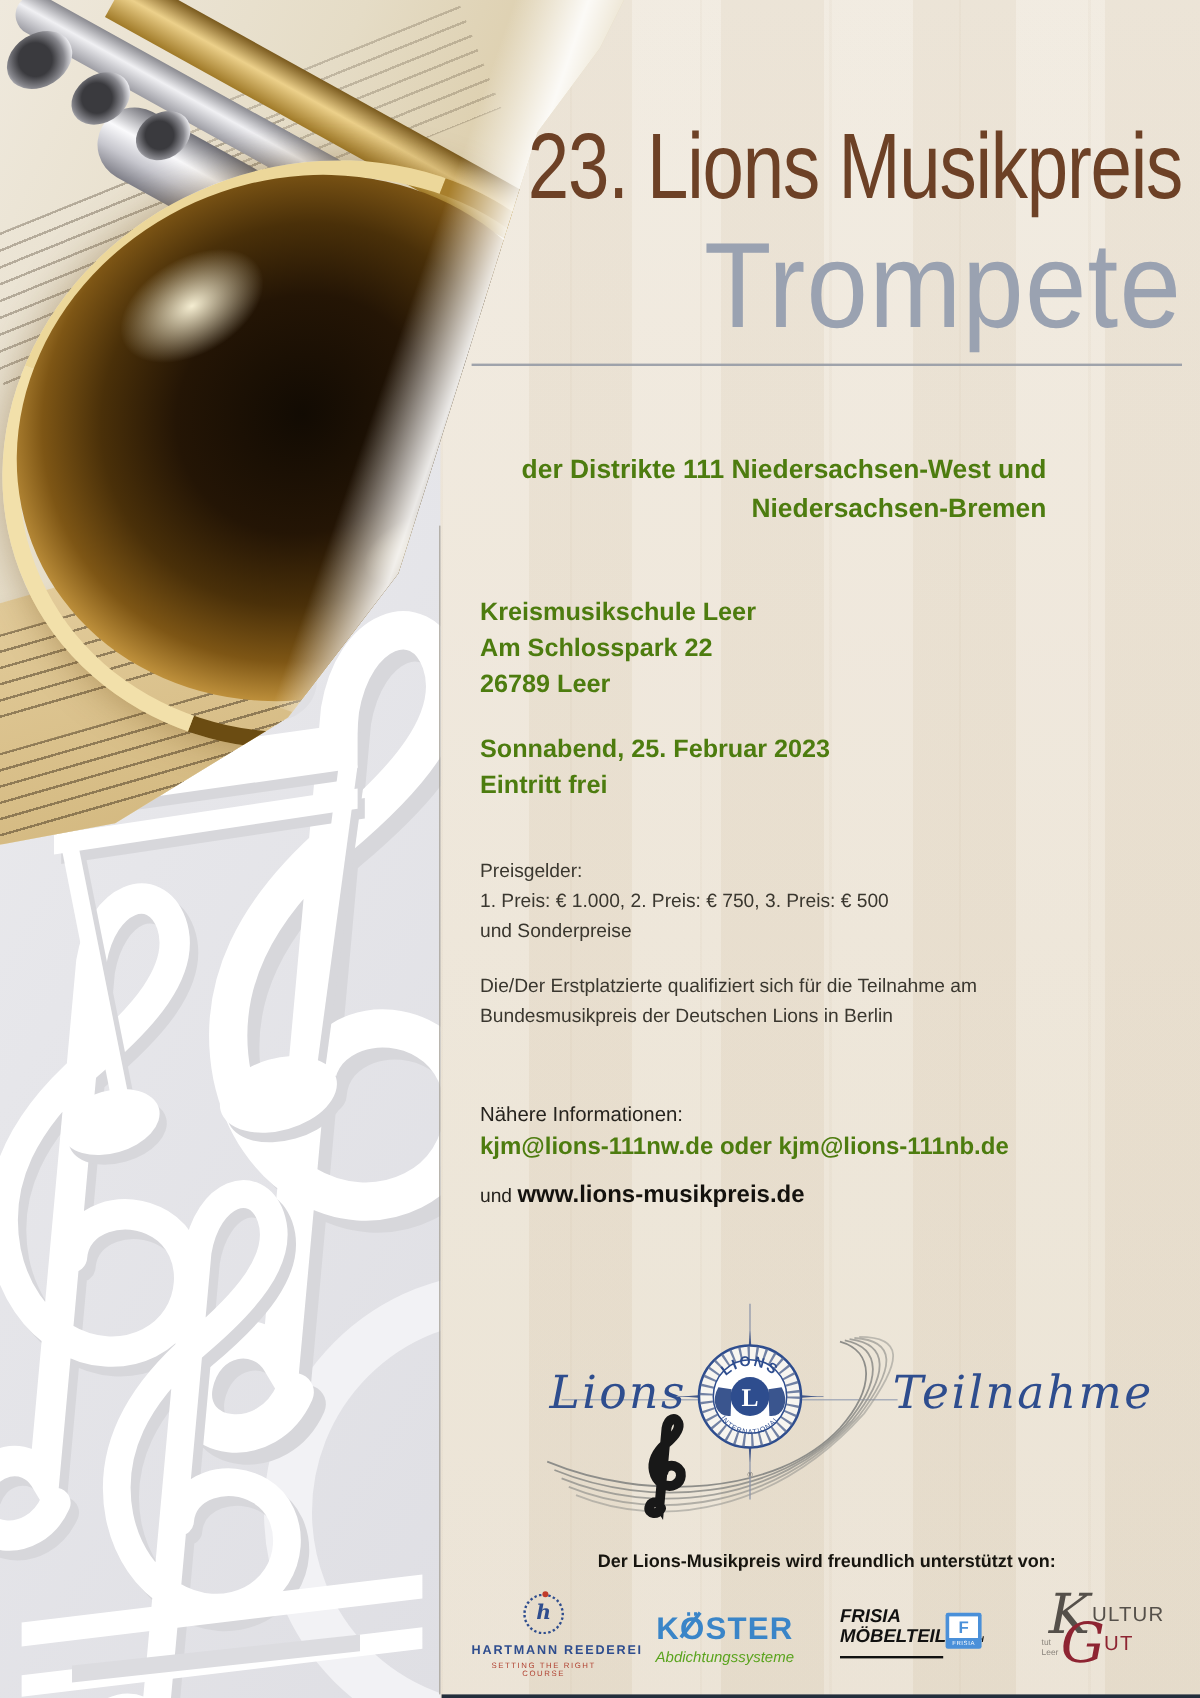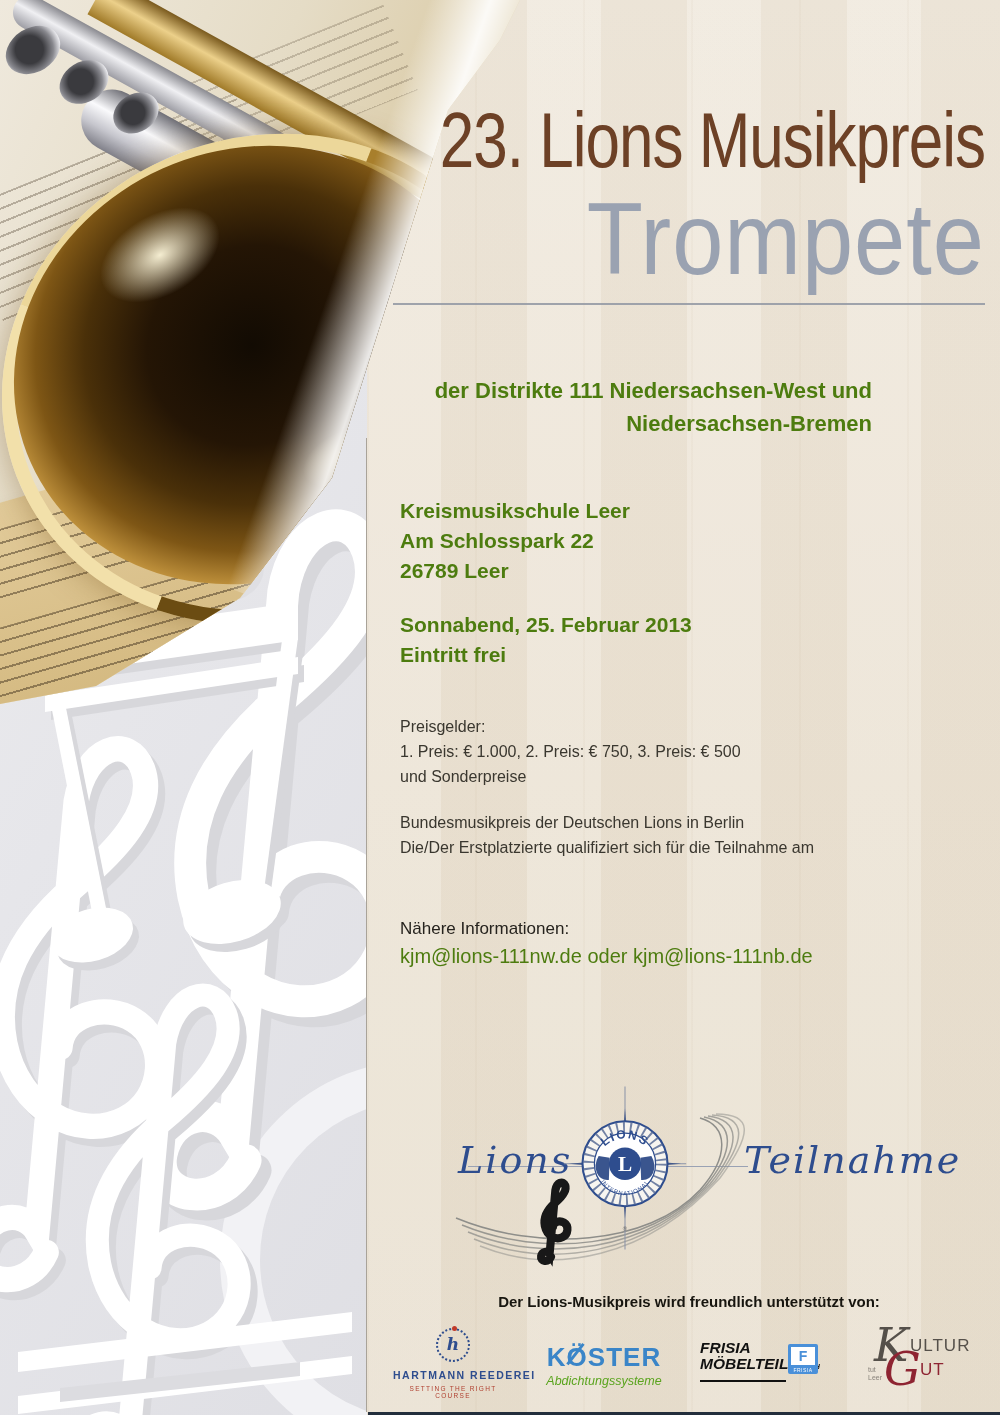--- a/index.html
+++ b/index.html
@@ -64,21 +64,21 @@
 
   
   .tx{position:absolute;z-index:10;color:#4d7c0f;}
   .district{left:400px;top:374px;width:472px;text-align:right;font-weight:bold;font-size:22px;line-height:33px;}
   .district div{white-space:nowrap;}
   .venue{left:400px;top:496px;font-weight:bold;font-size:21px;line-height:30px;}
   .event{left:400px;top:610px;font-weight:bold;font-size:21px;line-height:30px;}
   .prizes{left:400px;top:714px;font-size:16px;line-height:25px;color:#3a372f;}
   .qual{left:400px;top:810px;font-size:16px;line-height:25px;color:#3a372f;}
   .info-label{left:400px;top:919px;font-size:17px;color:#26231e;}
-  .info-emails{left:400px;top:945px;font-size:20px;font-weight:normal;white-space:nowrap;}
+  .info-emails{left:400px;top:945px;font-size:20px;font-weight:bold;white-space:nowrap;}
   .info-web{left:400px;top:985px;font-size:16px;color:#26231e;}
   .info-web .site{font-size:20px;font-weight:bold;color:#14120e;}
 
   
   .logo-word{position:absolute;font-family:"DejaVu Serif",serif;font-style:italic;
     font-size:38px;color:#2e4d8e;letter-spacing:2px;z-index:12;}
   .logo-lions{left:458px;top:1138px;}
   .logo-musikpreis{left:744px;top:1138px;}
   .needle-ext{position:absolute;left:468px;top:1166px;width:280px;height:1px;background:#9aa2b4;z-index:10;}
   .swirl{position:absolute;left:448px;top:1098px;z-index:11;}
@@ -196,37 +196,41 @@
     <div>Niedersachsen-Bremen</div>
   </div>
 
   <div class="tx venue">
     <div>Kreismusikschule Leer</div>
     <div>Am Schlosspark 22</div>
     <div>26789 Leer</div>
   </div>
 
   <div class="tx event">
-    <div>Sonnabend, 25. Februar 2013</div>
+    <div>Sonnabend, 25. Februar 2023</div>
     <div>Eintritt frei</div>
   </div>
 
   <div class="tx prizes">
     <div>Preisgelder:</div>
     <div>1. Preis: € 1.000, 2. Preis: € 750, 3. Preis: € 500</div>
     <div>und Sonderpreise</div>
   </div>
 
   <div class="tx qual">
+    <div>Die/Der Erstplatzierte qualifiziert sich für die Teilnahme am</div>
     <div>Bundesmusikpreis der Deutschen Lions in Berlin</div>
-    <div>Die/Der Erstplatzierte qualifiziert sich für die Teilnahme am</div>
   </div>
 
   <div class="tx info-label">Nähere Informationen:</div>
   <div class="tx info-emails">kjm@lions-111nw.de oder kjm@lions-111nb.de</div>
+  <div class="tx info-web">
+    <span>und</span>
+    <span class="site">www.lions-musikpreis.de</span>
+  </div>
 
   <div class="needle-ext"></div>
   <svg class="swirl" width="310" height="170" viewBox="0 0 310 170">
     <g fill="none" stroke="#8e8e8a" stroke-width="1.5">
       <path d="M8 120 C90 154,200 148,252 92 C282 58,280 28,252 20" opacity="1"></path>
       <path d="M14 127 C94 160,200 151,257 89 C288 52,286 25,256 19" opacity=".88"></path>
       <path d="M20 134 C98 166,200 154,262 86 C294 46,292 22,260 18" opacity=".76"></path>
       <path d="M26 141 C102 172,200 157,267 83 C300 40,298 19,264 17" opacity=".64"></path>
       <path d="M32 148 C106 178,200 160,272 80 C306 34,304 16,268 16" opacity=".52"></path>
     </g>

